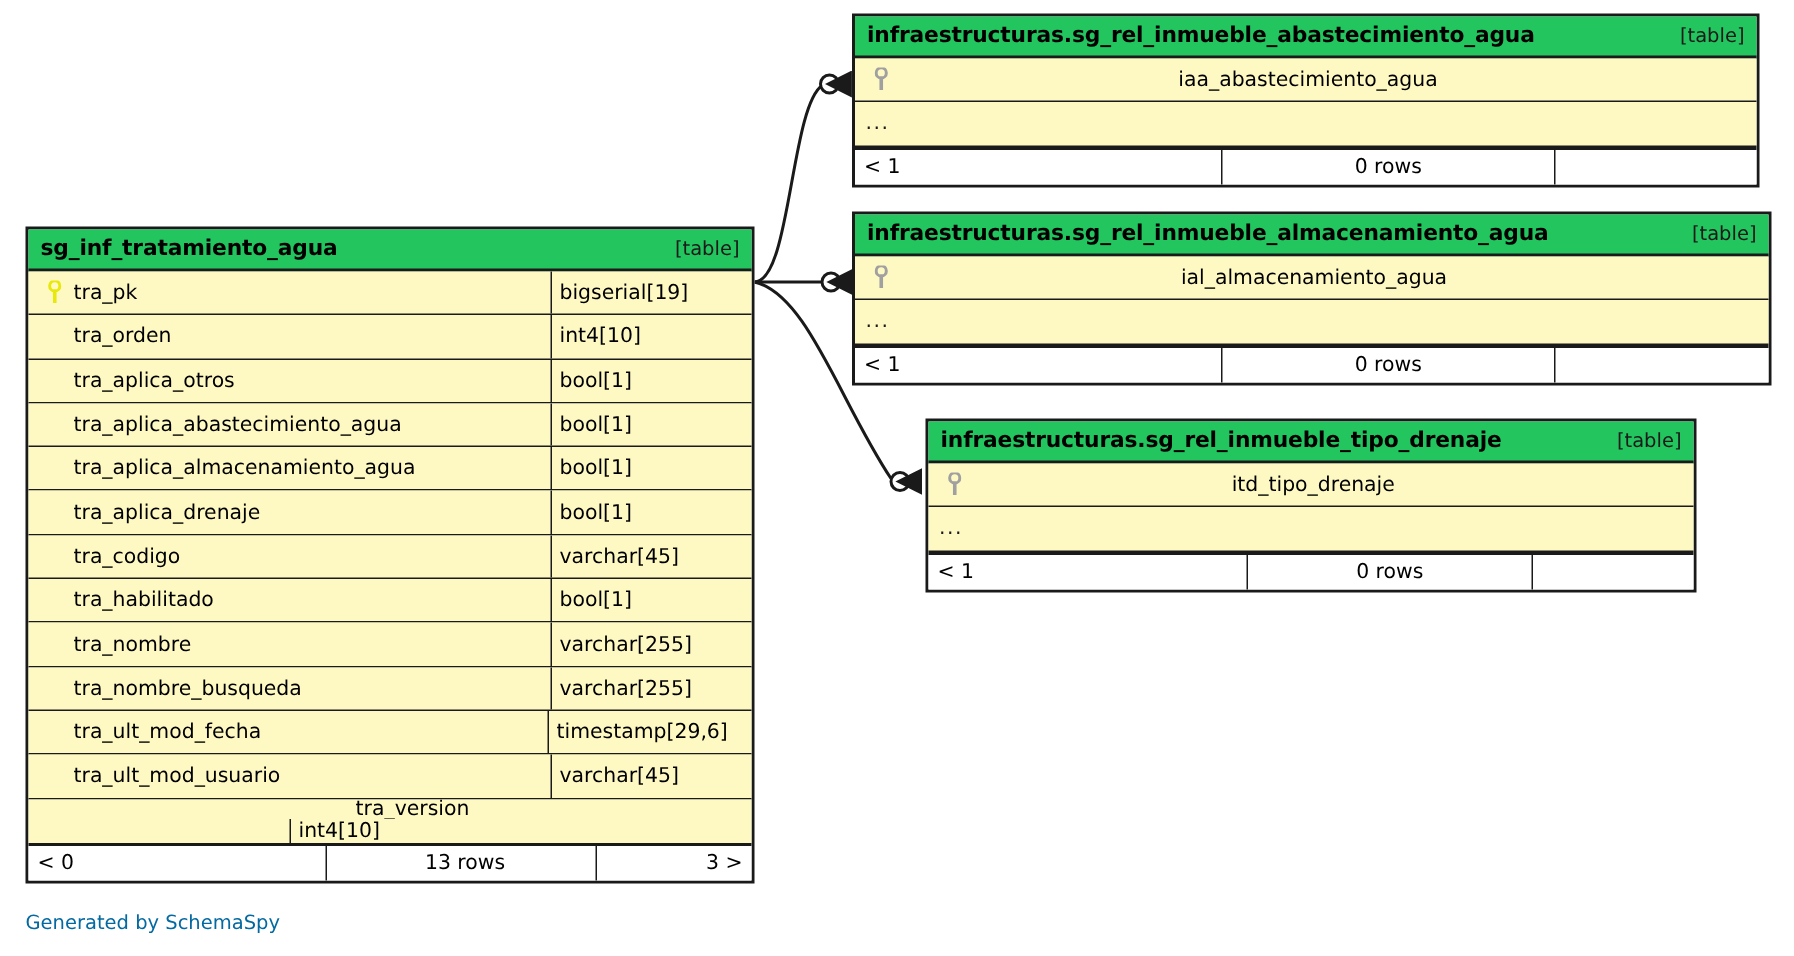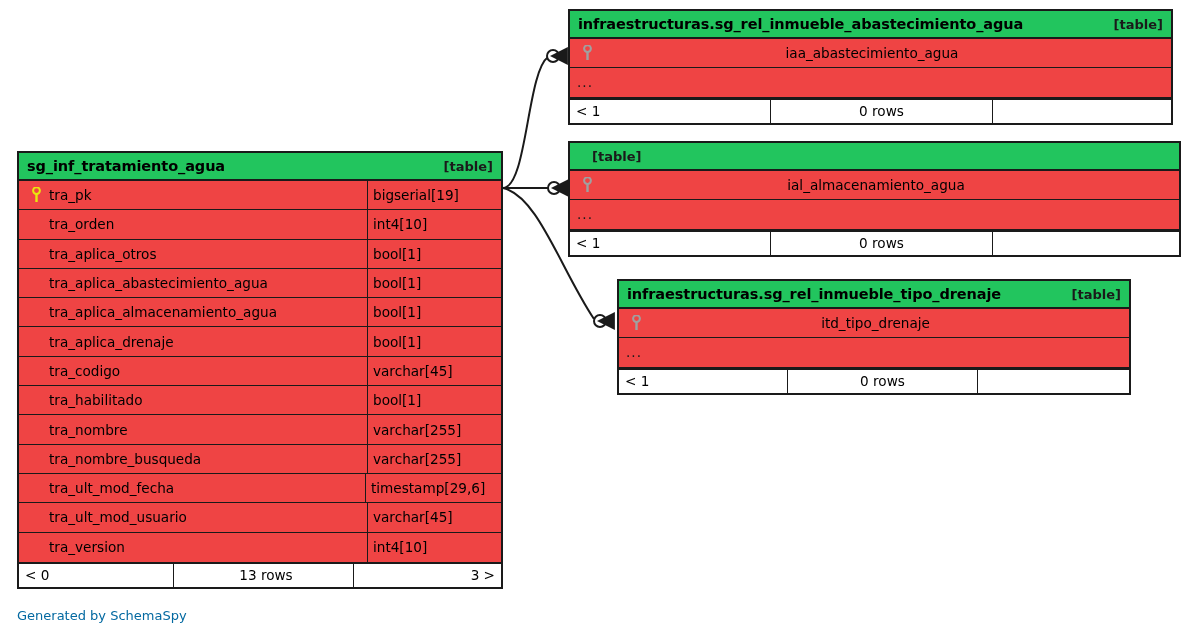--- a/index.html
+++ b/index.html
@@ -52,33 +52,32 @@
   }
   .entity-title {
     font-weight: bold;
     font-size: 14.5px;
     letter-spacing: -0.1px;
   }
   .entity-kind {
     font-size: 13px;
     color: #1a1a1a;
     padding-left: 14px;
-    font-weight: bold;
   }
 
   .row {
     box-sizing: border-box;
     display: flex;
     align-items: center;
     height: 29.3px;
     border-bottom: 1.6px solid #1a1a1a;
     font-size: 13.6px;
-    background: #ef4444;
-  }
-  .row:last-child { border-bottom: none; }
+    background: #fef9c3;
+  }
+  .row:last-child { border-bottom: none; flex-direction: column; }
 
   .cell-name {
     box-sizing: border-box;
     display: flex;
     align-items: center;
     flex: 1 1 auto;
     height: 100%;
     padding-left: 7px;
     overflow: hidden;
     white-space: nowrap;
@@ -133,21 +132,21 @@
   }
   .foot-cell {
     box-sizing: border-box;
     display: flex;
     align-items: center;
     height: 100%;
     padding: 0 6px;
     white-space: nowrap;
   }
   .foot-left  { justify-content: flex-start; }
-  .foot-mid   { justify-content: center;  border-left: 1.6px solid #1a1a1a; }
+  .foot-mid   { justify-content: center;  border-left: 1.6px solid #1a1a1a; margin-left: 44px; }
   .foot-right { justify-content: flex-end; border-left: 1.6px solid #1a1a1a; }
 
   
   .caption {
     position: absolute;
     font-size: 13px;
     color: #0369a1;
     white-space: nowrap;
     z-index: 2;
   }
@@ -314,20 +313,21 @@
     </div>
     <div class="entity-foot">
       <div class="foot-cell foot-left" style="width:200px;">&lt; 1</div>
       <div class="foot-cell foot-mid" style="width:222px;">0 rows</div>
       <div class="foot-cell foot-right" style="flex:1 1 auto;"></div>
     </div>
   </div>
 
   <div class="entity" style="left:568px; top:141px; width:613px;">
     <div class="entity-head">
+      <span class="entity-title">infraestructuras.sg_rel_inmueble_almacenamiento_agua</span>
       <span class="entity-kind">[table]</span>
     </div>
     <div class="row row-centered">
       <div class="cell-name">
         <span class="keyslot">
           <svg width="9" height="16" viewBox="0 0 9 16">
             <circle cx="4.5" cy="3.6" r="3.4" fill="none" stroke="#a0a0a0" stroke-width="2"></circle>
             <rect x="3.3" y="6" width="2.4" height="9" fill="#a0a0a0"></rect>
           </svg>
         </span>

